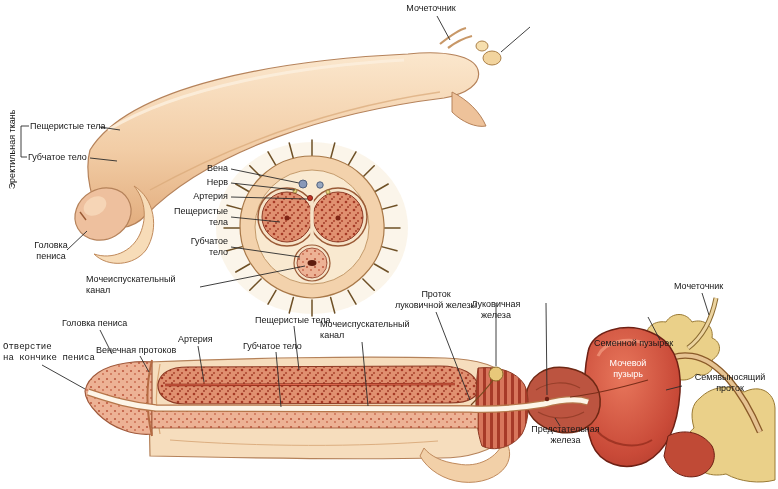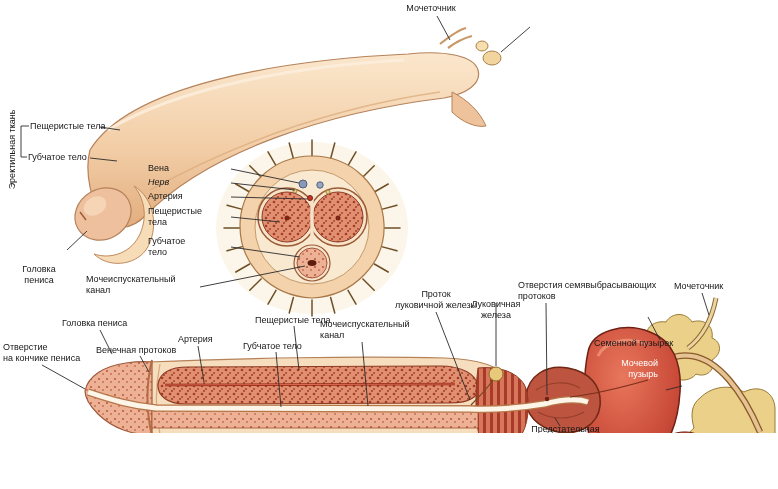--- a/index.html
+++ b/index.html
@@ -1,26 +1,26 @@
 <!DOCTYPE html>
 <html><head>
 <meta charset="utf-8">
 <style>
   html,body{margin:0;padding:0;background:#fff;}
   #stage{
-    position:relative;width:778px;height:433px;background:#fff;
+    position:relative;width:778px;height:489px;background:#fff;
     font-family:"Liberation Sans",sans-serif;overflow:hidden;
   }
   #art{position:absolute;left:0;top:0;}
   .lbl{
     position:absolute;font-size:9px;line-height:1.2;color:#161616;
     white-space:pre-line;letter-spacing:0;
   }
   .lbl.center{text-align:center;}
-  .lbl.right{}
+  .lbl.right{text-align:right;}
   .lbl.white{color:#ffffff;}
   .lbl.vert{transform:rotate(-90deg);transform-origin:50% 50%;text-align:center;}
 </style>
 </head>
 <body>
 
 <div id="stage">
 
 <svg id="art" width="778" height="489" viewBox="0 0 778 489">
   <defs>
@@ -189,48 +189,48 @@
     <path d="M 702,293 L 709,315"></path>
     <path d="M 682,386 L 666,390"></path>
     <path d="M 560,426 L 555,418"></path>
   </g>
 </svg>
 
 <div class="lbl center" style="left:396px;top:3px;width:70px;">Мочеточник</div>
 <div class="lbl vert" style="left:-38px;top:144px;width:100px;">Эректильная ткань</div>
 <div class="lbl" style="left:30px;top:121px;">Пещеристые тела</div>
 <div class="lbl" style="left:28px;top:152px;">Губчатое тело</div>
-<div class="lbl center" style="left:16px;top:240px;width:46px;margin-top:24px;">Головка
+<div class="lbl center" style="left:28px;top:240px;width:46px;">Головка
 пениса</div>
 <div class="lbl" style="left:86px;top:274px;width:120px;">Мочеиспускательный
 канал</div>
 
 <div class="lbl right" style="right:550px;top:163px;width:80px;">Вена</div>
-<div class="lbl right" style="right:550px;top:177px;width:80px;font-style:italic;">Нерв</div>
+<div class="lbl right" style="right:550px;top:177px;width:80px;">Нерв</div>
 <div class="lbl right" style="right:550px;top:191px;width:80px;">Артерия</div>
 <div class="lbl right" style="right:550px;top:236px;width:80px;">Губчатое
 тело</div>
 <div class="lbl right" style="right:550px;top:206px;width:80px;">Пещеристые
 тела</div>
 
 <div class="lbl" style="left:62px;top:318px;">Головка пениса</div>
-<div class="lbl" style="left:3px;top:342px;">Отверстие
+<div class="lbl" style="left:3px;top:342px;font-family:Liberation Mono, monospace;">Отверстие
 на кончике пениса</div>
 <div class="lbl" style="left:96px;top:345px;">Венечная протоков</div>
 <div class="lbl" style="left:178px;top:334px;">Артерия</div>
 <div class="lbl" style="left:255px;top:315px;">Пещеристые тела</div>
 <div class="lbl" style="left:243px;top:341px;">Губчатое тело</div>
 <div class="lbl" style="left:320px;top:319px;width:110px;">Мочеиспускательный
 канал</div>
 <div class="lbl center" style="left:386px;top:289px;width:100px;">Проток
 луковичной железы</div>
 <div class="lbl center" style="left:460px;top:280px;width:72px;margin-top:19px;">Луковичная
 железа</div>
-<div class="lbl" style="left:518px;top:280px;width:145px;">Отверстия семявыбрасывающих
-протоков</div>
 <div class="lbl" style="left:594px;top:306px;margin-top:32px;">Семенной пузырек</div>
 <div class="lbl" style="left:674px;top:281px;">Мочеточник</div>
-<div class="lbl center white" style="left:598px;top:358px;width:60px;text-align:right;">Мочевой
+<div class="lbl center" style="left:684px;top:372px;width:92px;">Семявыносящий
+проток</div>
+<div class="lbl center white" style="left:598px;top:358px;width:60px;">Мочевой
 пузырь</div>
 <div class="lbl center" style="left:518px;top:424px;width:95px;">Предстательная
 железа</div>
 
 </div>
 
 </body></html>

